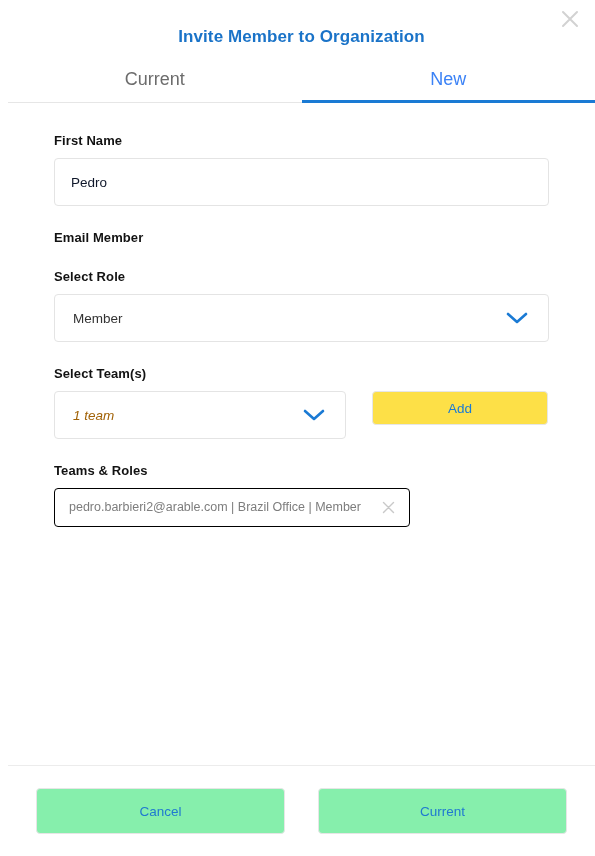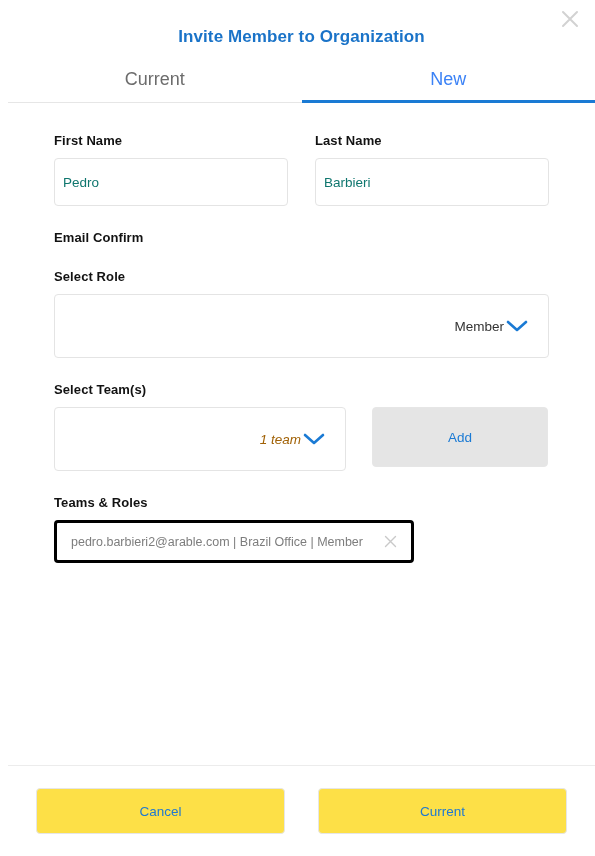--- a/index.html
+++ b/index.html
@@ -110,40 +110,39 @@
 
   .text-input {
     width: 100%;
     box-sizing: border-box;
     height: 48px;
     border: 1px solid #e4e4e4;
     border-radius: 4px;
     background: #ffffff;
     font-family: inherit;
     font-size: 13.5px;
-    color: #0f766e;
-    padding: 0 8px;
+    color: #0f172a;
+    padding: 0 16px;
     outline: none;
   }
   .text-input::placeholder { color: #aaaaaa; }
 
   
   .select-box {
     position: relative;
     width: 100%;
     box-sizing: border-box;
-    height: 64px;
+    height: 48px;
     border: 1px solid #e4e4e4;
     border-radius: 4px;
     background: #ffffff;
     display: flex;
     align-items: center;
     padding: 0 18px;
     cursor: pointer;
-    text-align: right;
   }
   .select-value {
     font-size: 13.5px;
     color: #333333;
     flex: 1 1 auto;
     white-space: nowrap;
     overflow: hidden;
     text-overflow: ellipsis;
   }
   .select-value.placeholder {
@@ -154,36 +153,36 @@
 
   
   .team-row {
     display: flex;
     gap: 26px;
     align-items: stretch;
   }
   .team-select { flex: 0 0 292px; }
   .add-btn {
     flex: 0 0 176px;
-    height: 60px;
+    height: 34px;
     border: 1px solid #e6e6e6;
     border-radius: 4px;
-    background: #e5e5e5;
+    background: #fde047;
     color: #1a7ad4;
     font-size: 13.5px;
     font-family: inherit;
     cursor: pointer;
   }
 
   
   .chip {
     display: inline-flex;
-    align-items: flex-end;
+    align-items: flex-start;
     gap: 20px;
-    border: 3px solid #000000;
+    border: 1px solid #000000;
     border-radius: 4px;
     background: #ffffff;
     padding: 11px 13px 11px 14px;
     max-width: 100%;
     box-sizing: border-box;
   }
   .chip-text {
     font-size: 12.5px;
     color: #7d7d7d;
     white-space: nowrap;
@@ -202,21 +201,21 @@
     border-top: 1px solid #ececec;
     padding: 22px 28px 22px 28px;
     display: flex;
     gap: 33px;
   }
   .footer-btn {
     flex: 1 1 0;
     height: 46px;
     border: 1px solid #e6e6e6;
     border-radius: 4px;
-    background: #fde047;
+    background: #86efac;
     color: #2079d0;
     font-size: 13.5px;
     font-family: inherit;
     cursor: pointer;
   }
 </style>
 </head>
 <body>
 
 <div class="modal">
@@ -235,28 +234,24 @@
     </div>
   </div>
 
   <div class="modal-body">
 
     <div class="section row">
       <div class="col">
         <div class="field-label">First Name</div>
         <input class="text-input" type="text" value="Pedro" style="">
       </div>
-      <div class="col">
-        <div class="field-label">Last Name</div>
-        <input class="text-input" type="text" value="Barbieri" style="">
-      </div>
-    </div>
-
-    <div class="section">
-      <div class="field-label">Email Confirm</div>
+    </div>
+
+    <div class="section">
+      <div class="field-label">Email Member</div>
     </div>
 
     <div class="section">
       <div class="field-label">Select Role</div>
       <div class="select-box">
         <span class="select-value">Member</span>
         <span class="chevron">
           <svg width="26" height="16" viewBox="0 0 26 16" aria-hidden="true">
             <path d="M4 4 L13 12 L22 4" stroke="#1a7ad4" stroke-width="2.6" fill="none" stroke-linecap="round" stroke-linejoin="round"></path>
           </svg>

